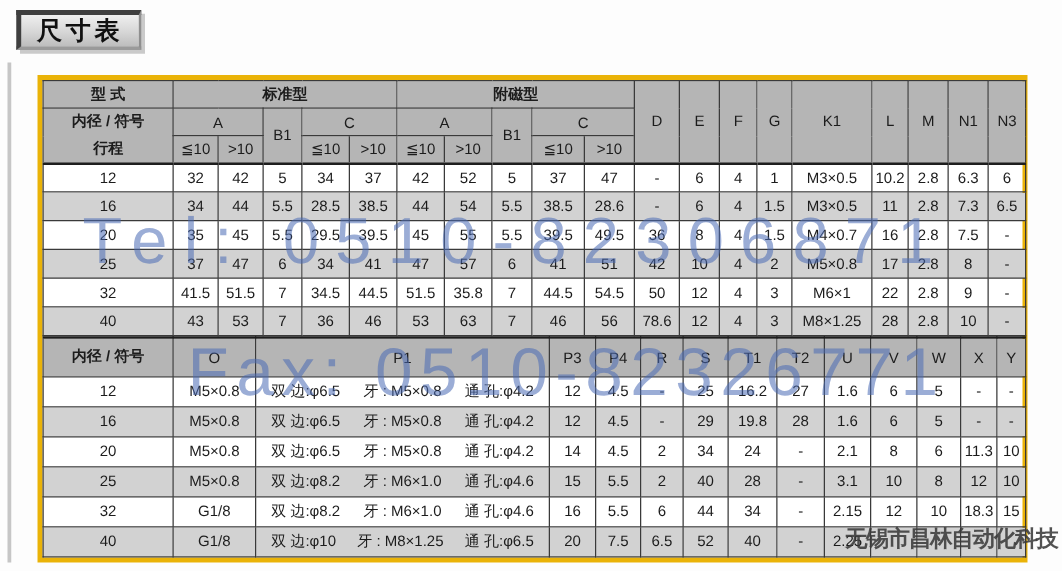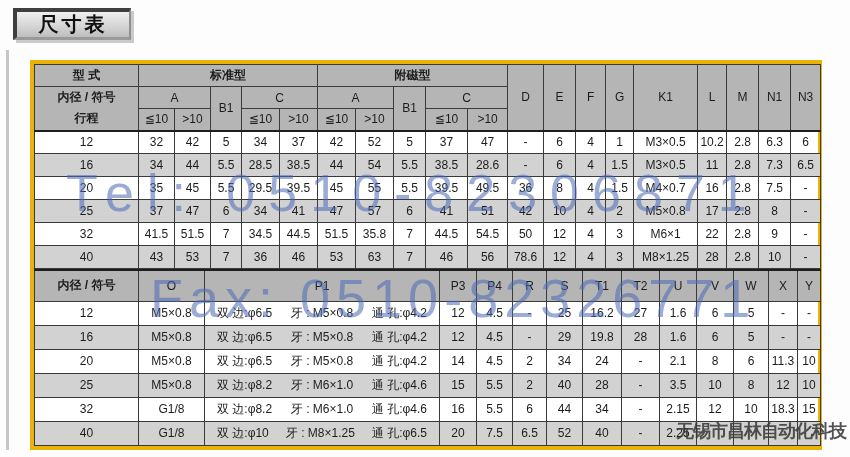--- a/index.html
+++ b/index.html
@@ -5,21 +5,21 @@
   * { margin:0; padding:0; box-sizing:border-box; }
   html,body { background:#ffffff; }
   .page {
     position:relative; width:850px; height:457px; background:#fdfdfd;
     font-family:"Liberation Sans","DejaVu Sans",sans-serif; overflow:hidden;
   }
   .scan-edge { position:absolute; left:6px; top:50px; width:3px; height:400px; background:#c6c6c6; }
 
   
   .badge {
-    position:absolute; left:13px; top:8px; width:118px; height:32px;
+    position:absolute; left:13px; top:8px; width:100px; height:32px;
     display:flex; align-items:center; justify-content:center;
     background:linear-gradient(180deg,#efefef 0%,#d6d6d6 55%,#bdbdbd 100%);
     border-top:4px solid #3f3f3f; border-left:4px solid #3f3f3f;
     border-right:2px solid #8f8f8f; border-bottom:3px solid #9a9a9a;
     box-shadow:3px 3px 0 rgba(160,160,160,0.55);
   }
   .badge span { font-size:20px; font-weight:bold; letter-spacing:3px; color:#101010; }
 
   
   .tables { position:absolute; left:30px; top:60px; width:792px; border:4px solid #eab308; background:#ffffff; }
@@ -375,21 +375,21 @@
                 <span>牙 : M6×1.0</span>
                 <span>通 孔:φ4.6</span>
               </div>
             </td>
             <td>15</td>
             <td>5.5</td>
             <td>2</td>
             <td>40</td>
             <td>28</td>
             <td>-</td>
-            <td>3.5</td>
+            <td>3.1</td>
             <td>10</td>
             <td>8</td>
             <td>12</td>
             <td>10</td>
           </tr>
           <tr>
             <td>32</td>
             <td>G1/8</td>
             <td>
               <div class="p1cell">

